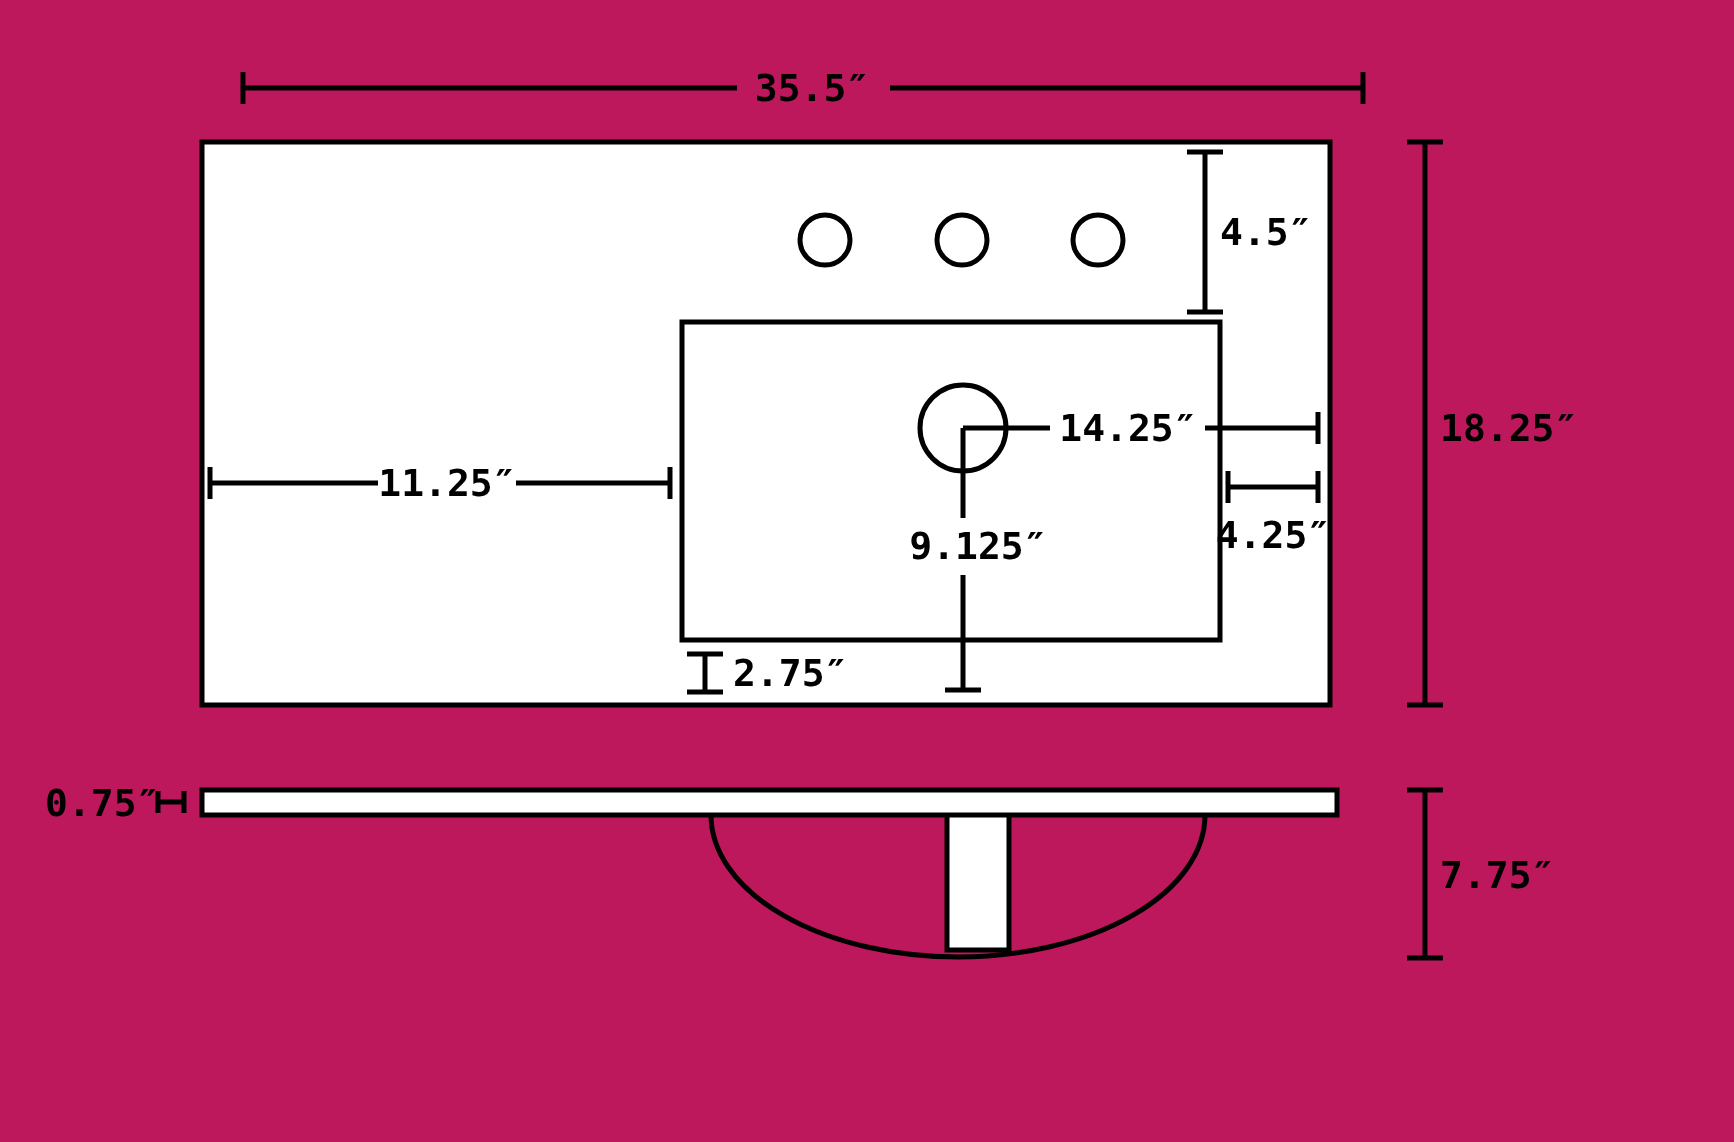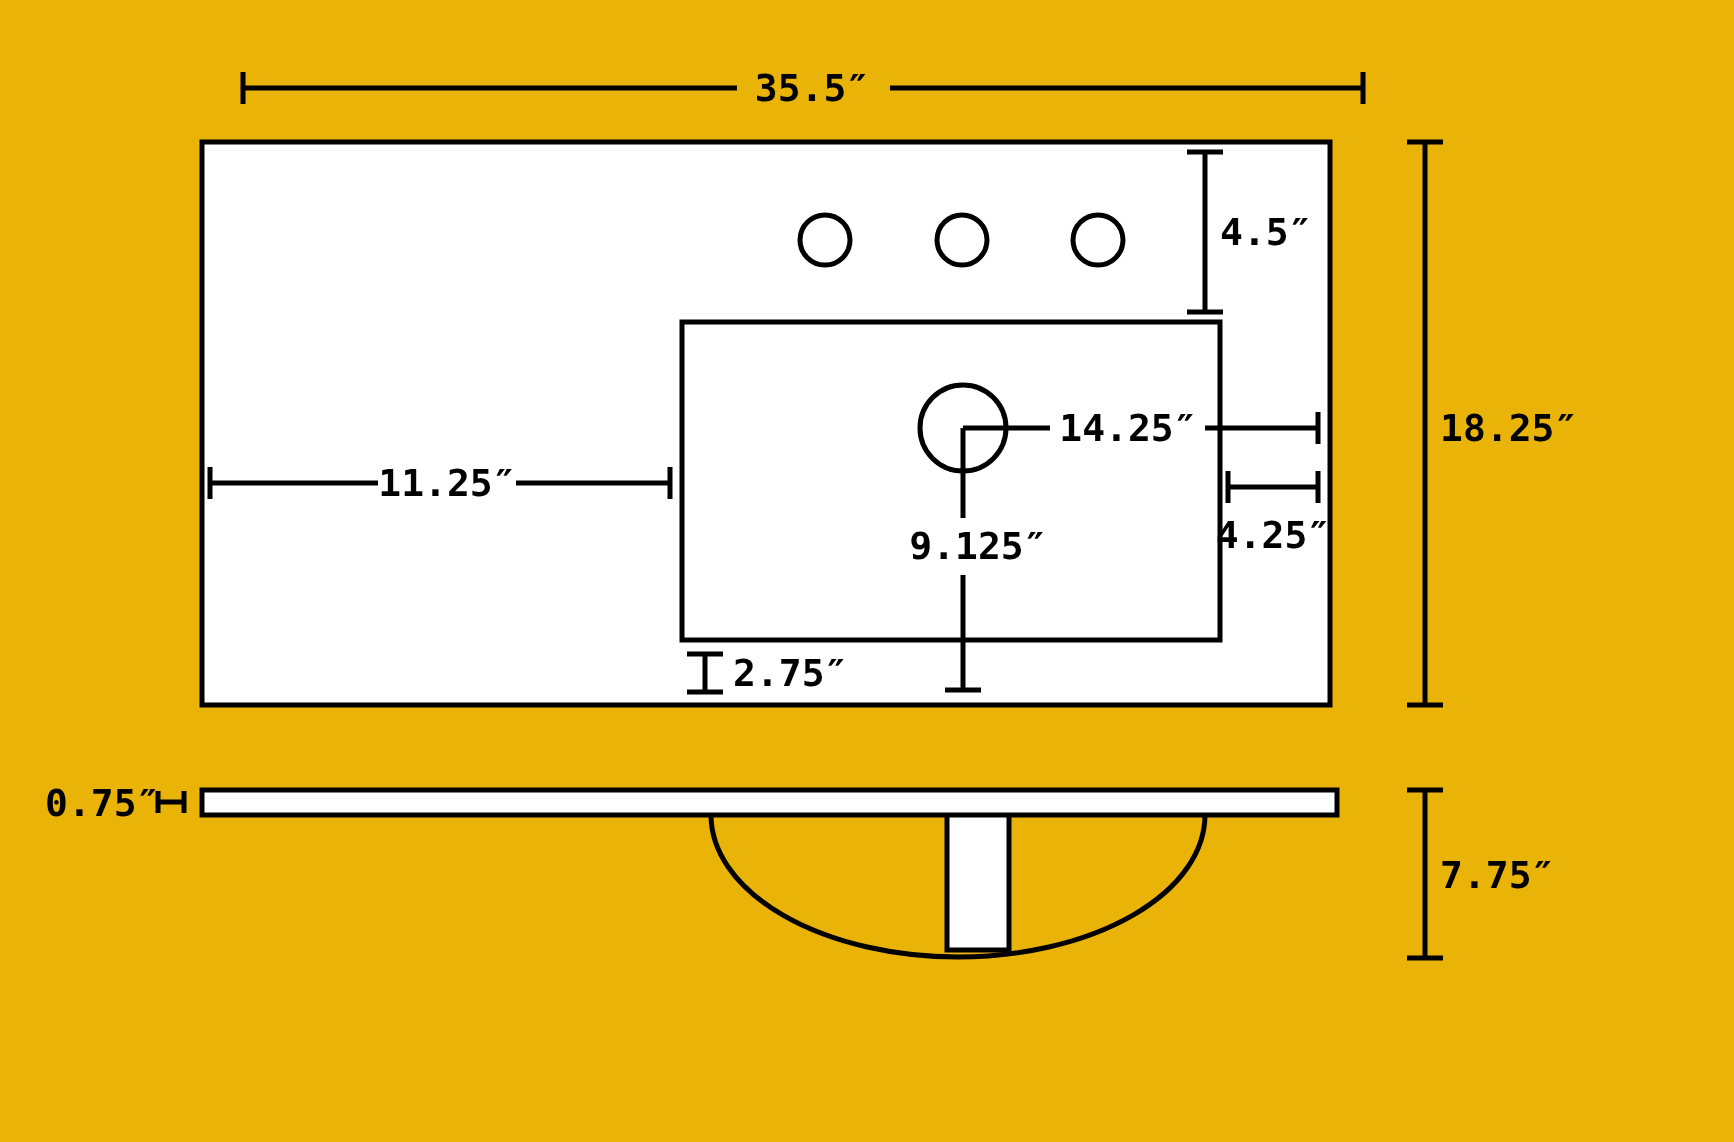--- a/index.html
+++ b/index.html
@@ -4,21 +4,21 @@
 <style>
   html, body {
     margin: 0;
     padding: 0;
     background: #ffffff;
   }
   .stage {
     position: relative;
     width: 1734px;
     height: 1142px;
-    background: #eab308;
+    background: #be185d;
     overflow: hidden;
   }
   svg {
     display: block;
   }
   svg text {
     font-family: "DejaVu Sans Mono", "Liberation Mono", monospace;
     font-size: 38px;
     font-weight: 700;
     fill: #000000;

